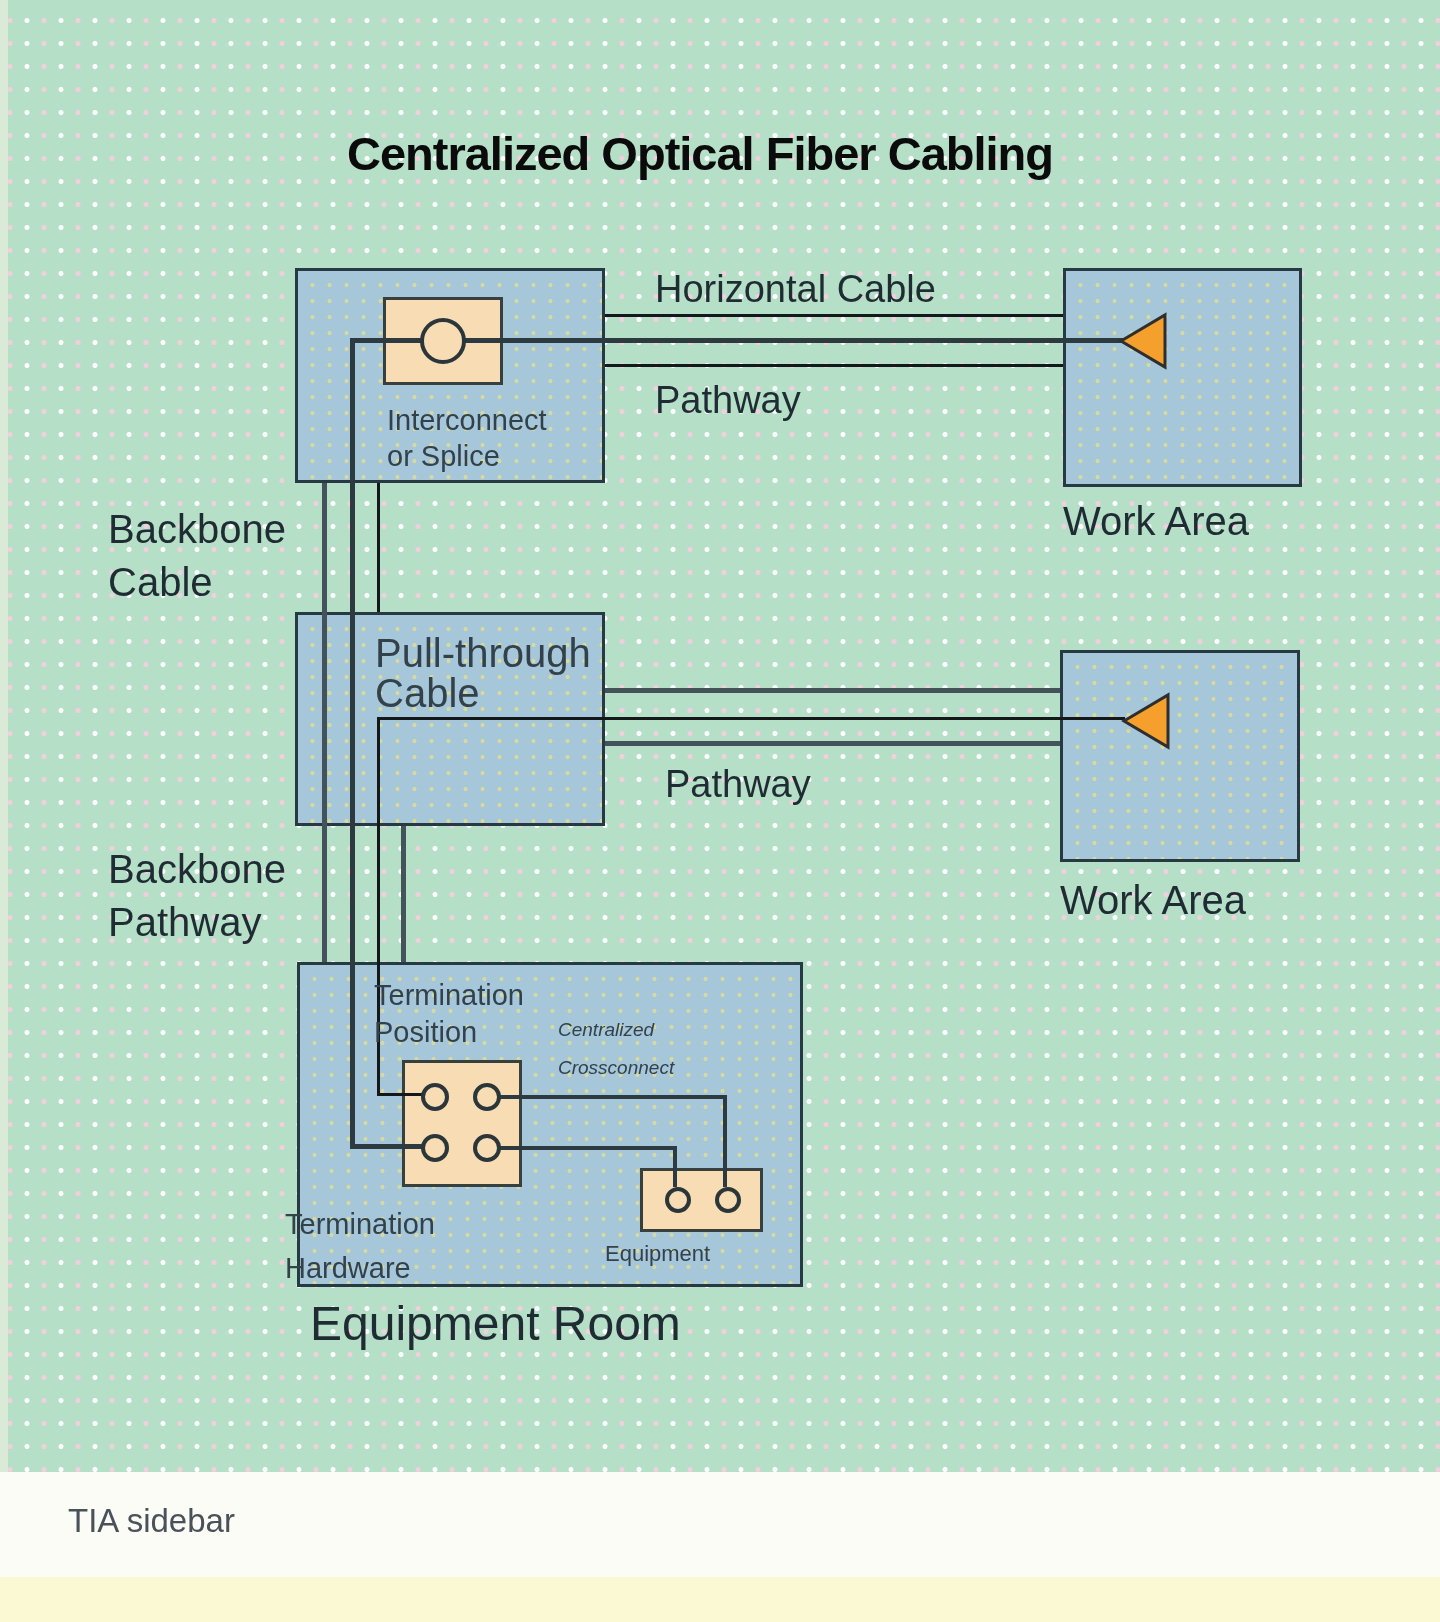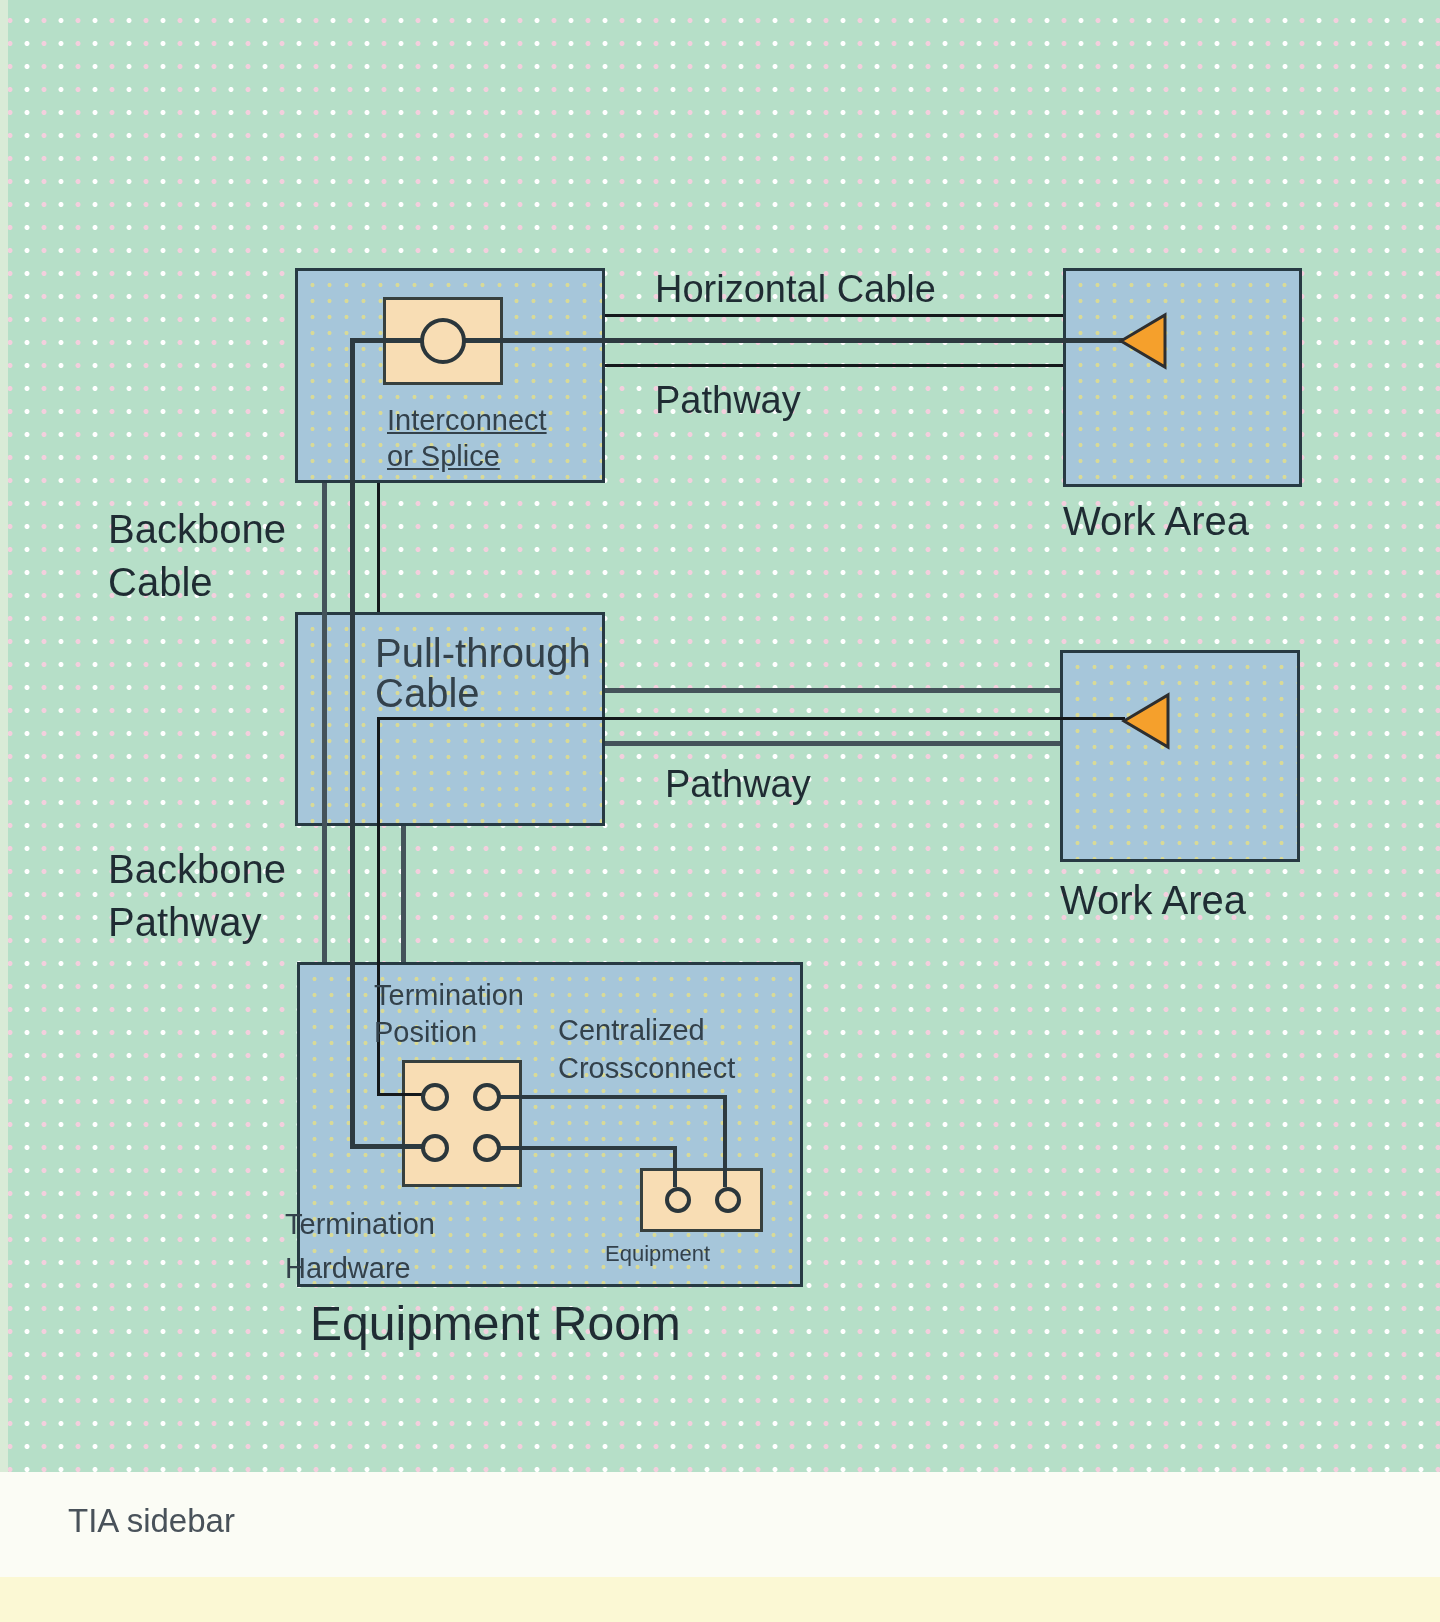--- a/index.html
+++ b/index.html
@@ -56,20 +56,21 @@
 </head>
 <body>
 
 <div class="stage">
 
   <div class="green-area"></div>
   <div class="left-strip"></div>
   <div class="white-band"></div>
   <div class="yellow-band"></div>
 
+  <div class="title">Centralized Optical Fiber Cabling</div>
 
   <div class="room closet1"></div>
   <div class="room closet2"></div>
   <div class="room equip-room"></div>
   <div class="room wa1"></div>
   <div class="room wa2"></div>
 
   <div class="tan splice-box"></div>
   <div class="tan termhw-box"></div>
   <div class="tan equip-box"></div>
@@ -116,25 +117,25 @@
   <div class="lbl" style="left:655px;top:377px;width:380px;font-size:38px;">Pathway</div>
   <div class="lbl" style="left:1063px;top:496px;width:240px;font-size:40px;">Work Area</div>
   <div class="lbl" style="left:108px;top:503px;width:230px;font-size:40px;line-height:53px;">Backbone
 Cable</div>
   <div class="lbl small" style="left:375px;top:633px;width:235px;font-size:40px;line-height:40px;">Pull-through
 Cable</div>
   <div class="lbl" style="left:665px;top:761px;width:380px;font-size:38px;">Pathway</div>
   <div class="lbl" style="left:1060px;top:875px;width:240px;font-size:40px;">Work Area</div>
   <div class="lbl" style="left:108px;top:843px;width:240px;font-size:40px;line-height:53px;">Backbone
 Pathway</div>
-  <div class="lbl small" style="left:387px;top:402px;width:225px;font-size:29px;line-height:36px;text-decoration:underline;">Interconnect
+  <div class="lbl small" style="left:387px;top:402px;width:225px;font-size:29px;line-height:36px;">Interconnect
 or Splice</div>
   <div class="lbl small" style="left:374px;top:977px;width:220px;font-size:29px;line-height:37px;">Termination
 Position</div>
-  <div class="lbl small" style="left:558px;top:1011px;width:250px;font-size:29px;line-height:38px;">Centralized
+  <div class="lbl small" style="left:558px;top:1011px;width:250px;font-size:19px;line-height:38px;font-style:italic;">Centralized
 Crossconnect</div>
   <div class="lbl small" style="left:285px;top:1202px;width:215px;font-size:29px;line-height:44px;">Termination
 Hardware</div>
   <div class="lbl small" style="left:605px;top:1240px;width:200px;font-size:22px;">Equipment</div>
   <div class="lbl" style="left:310px;top:1294px;width:472px;font-size:48px;">Equipment Room</div>
 
   <div class="caption">TIA sidebar</div>
 
 </div>
 

